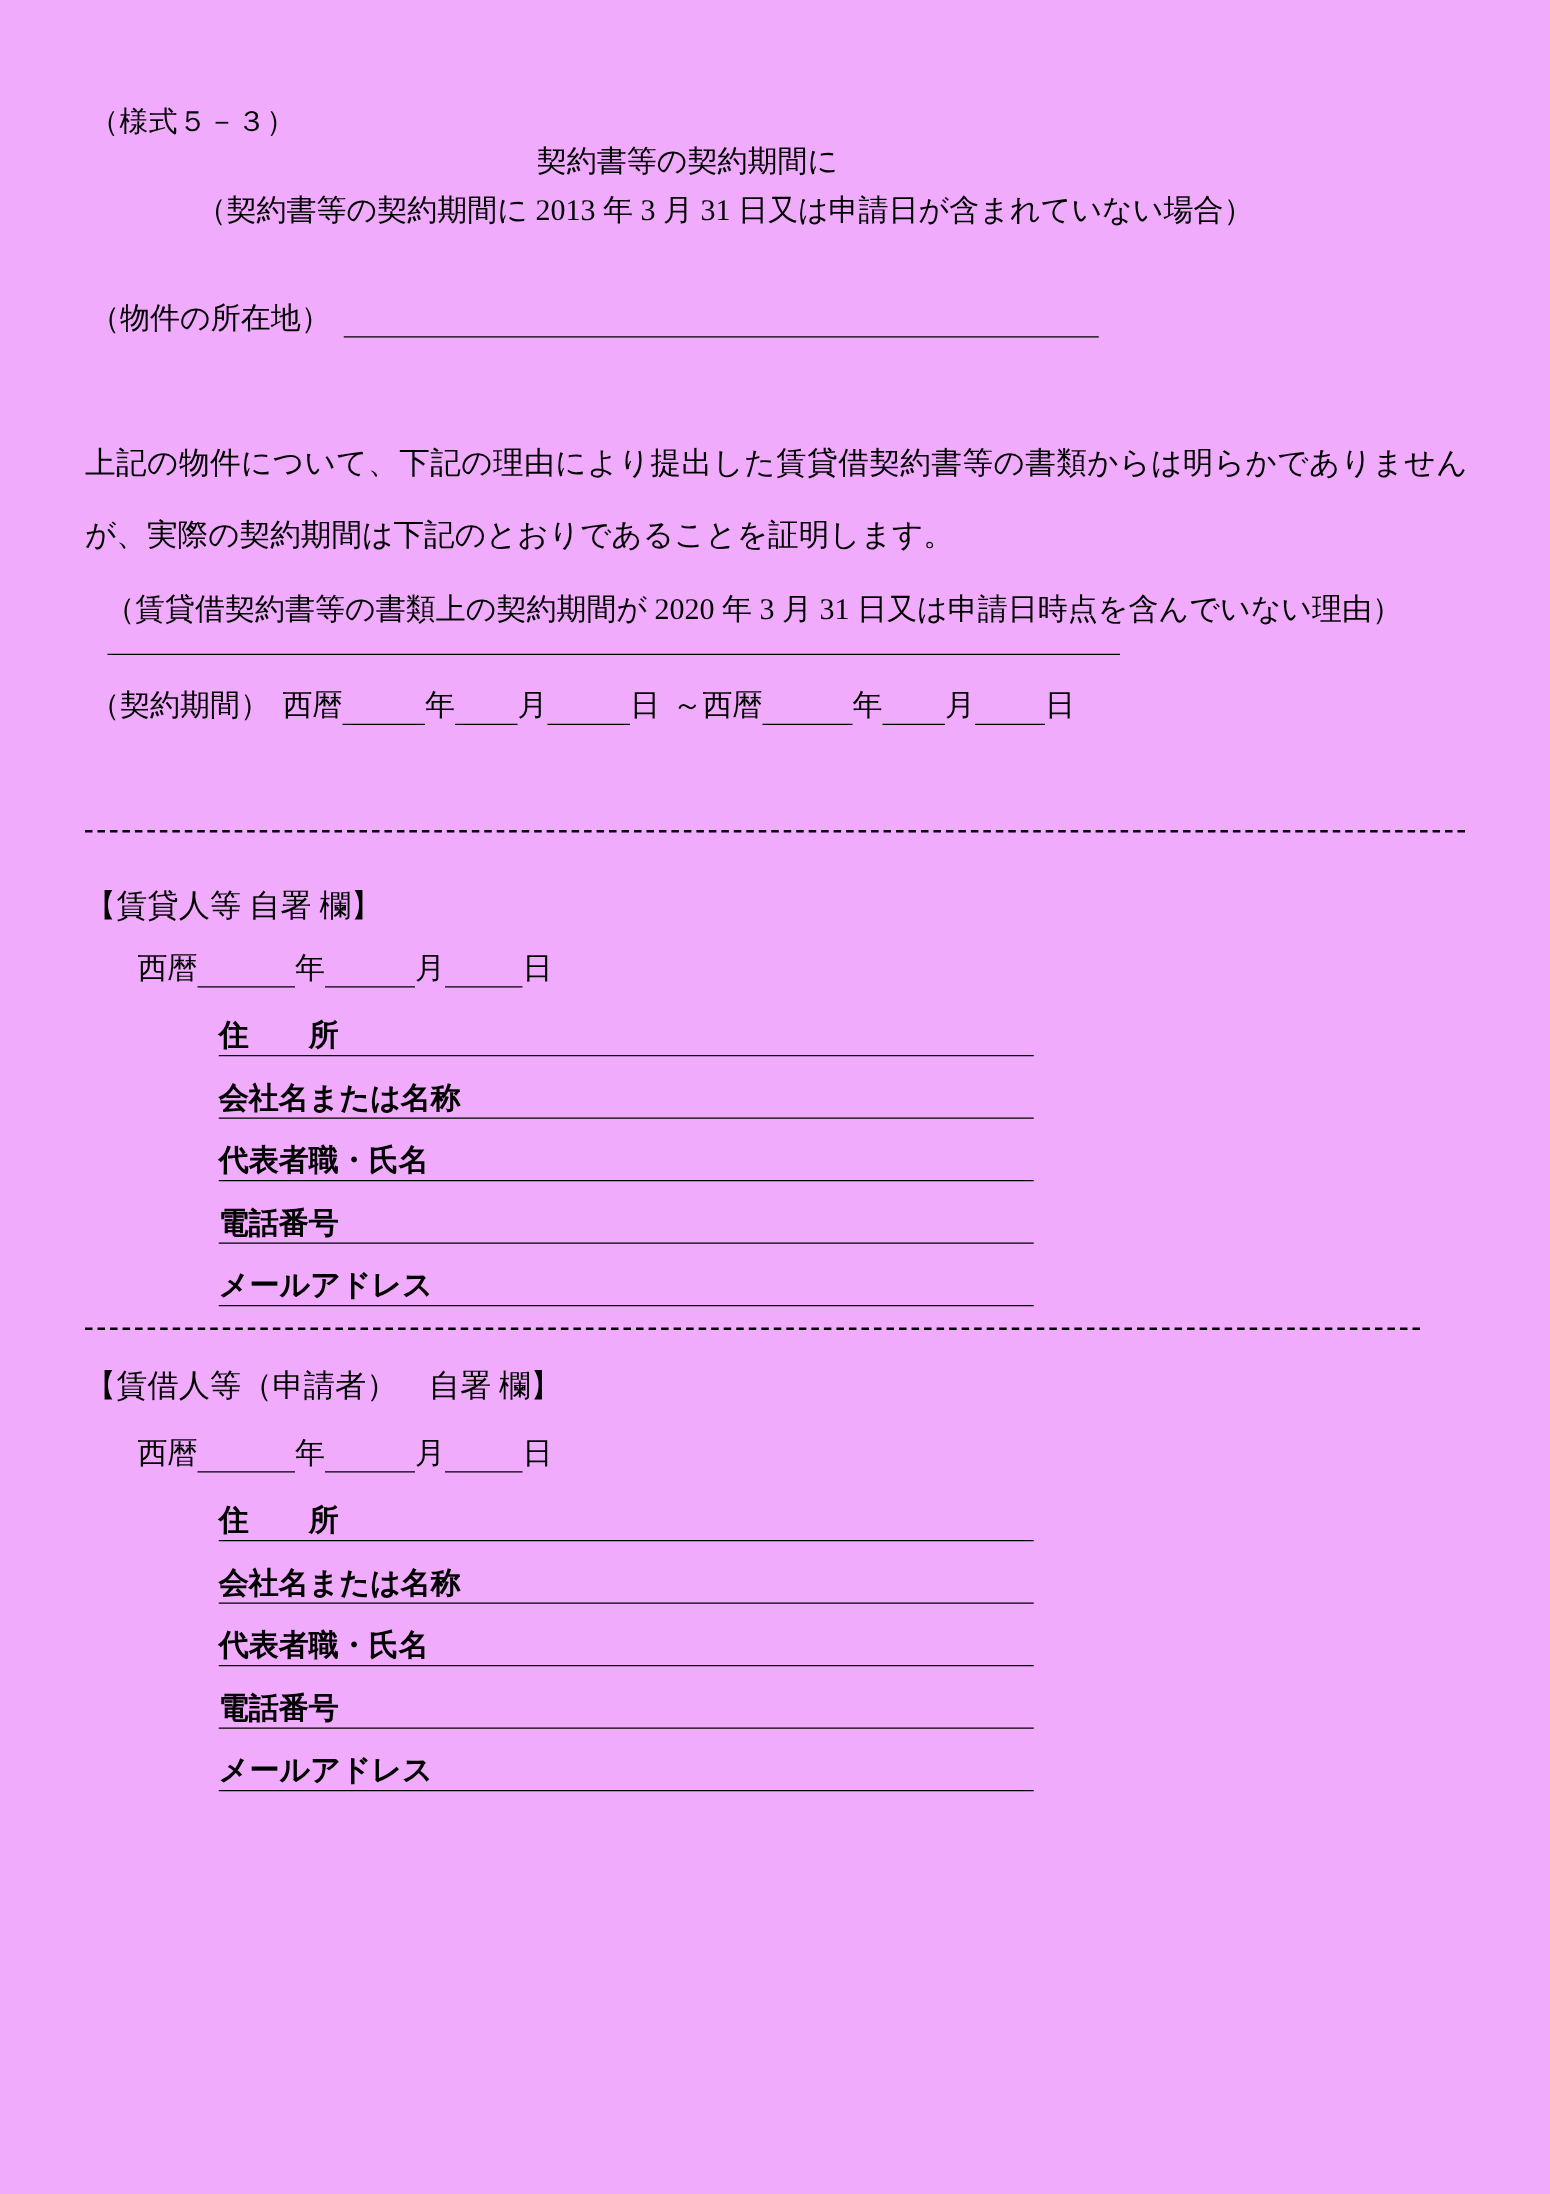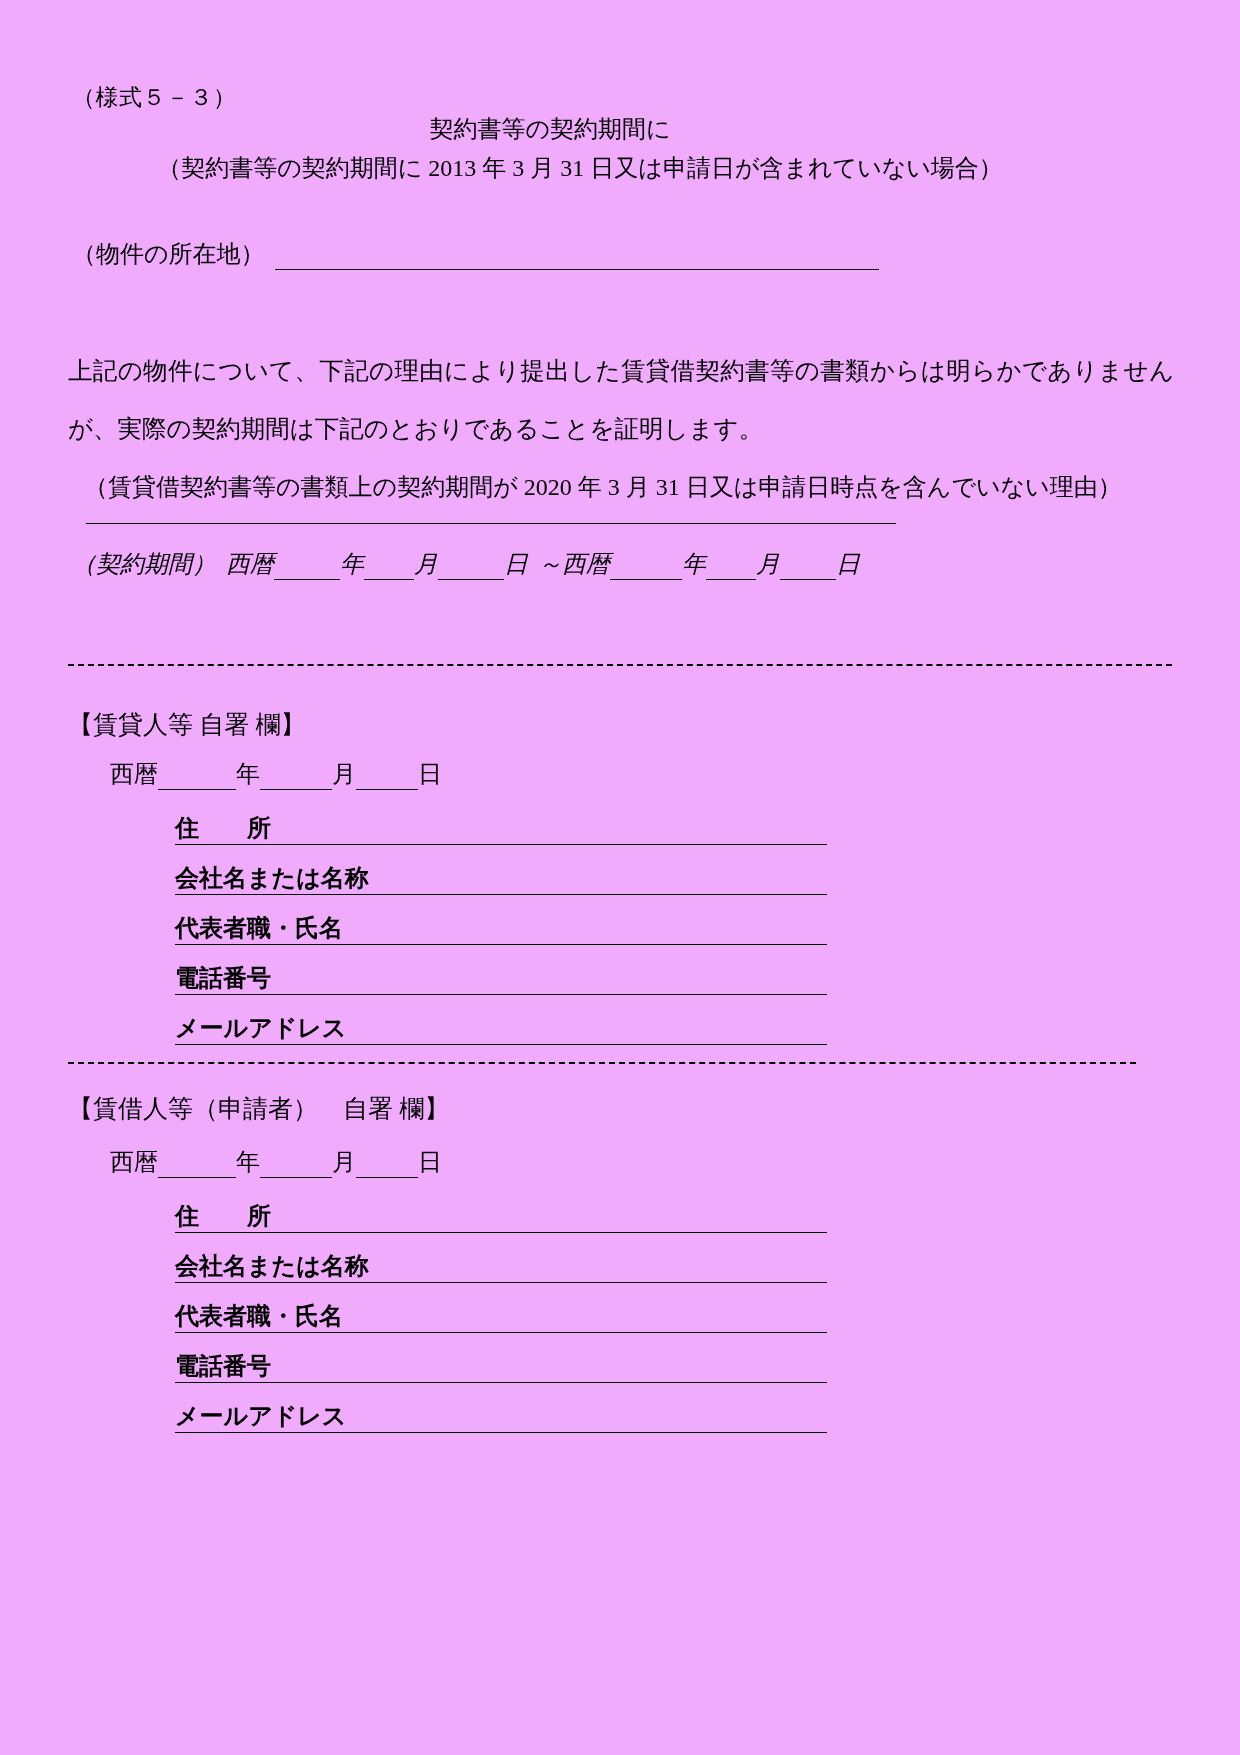--- a/index.html
+++ b/index.html
@@ -85,21 +85,20 @@
     height: 26px;
   }
 
   
   .period-row {
     position: absolute;
     left: 72px; top: 548px;
     display: flex;
     align-items: flex-end;
     font-size: 24px;
-    font-style: italic;
   }
   .period-row .seg {
     border-bottom: 1.6px solid #000;
     height: 25px;
   }
   .w-year  { width: 66px; }
   .w-month { width: 50px; }
   .w-day   { width: 66px; }
   .w-year2 { width: 72px; }
   .w-day2  { width: 56px; }

